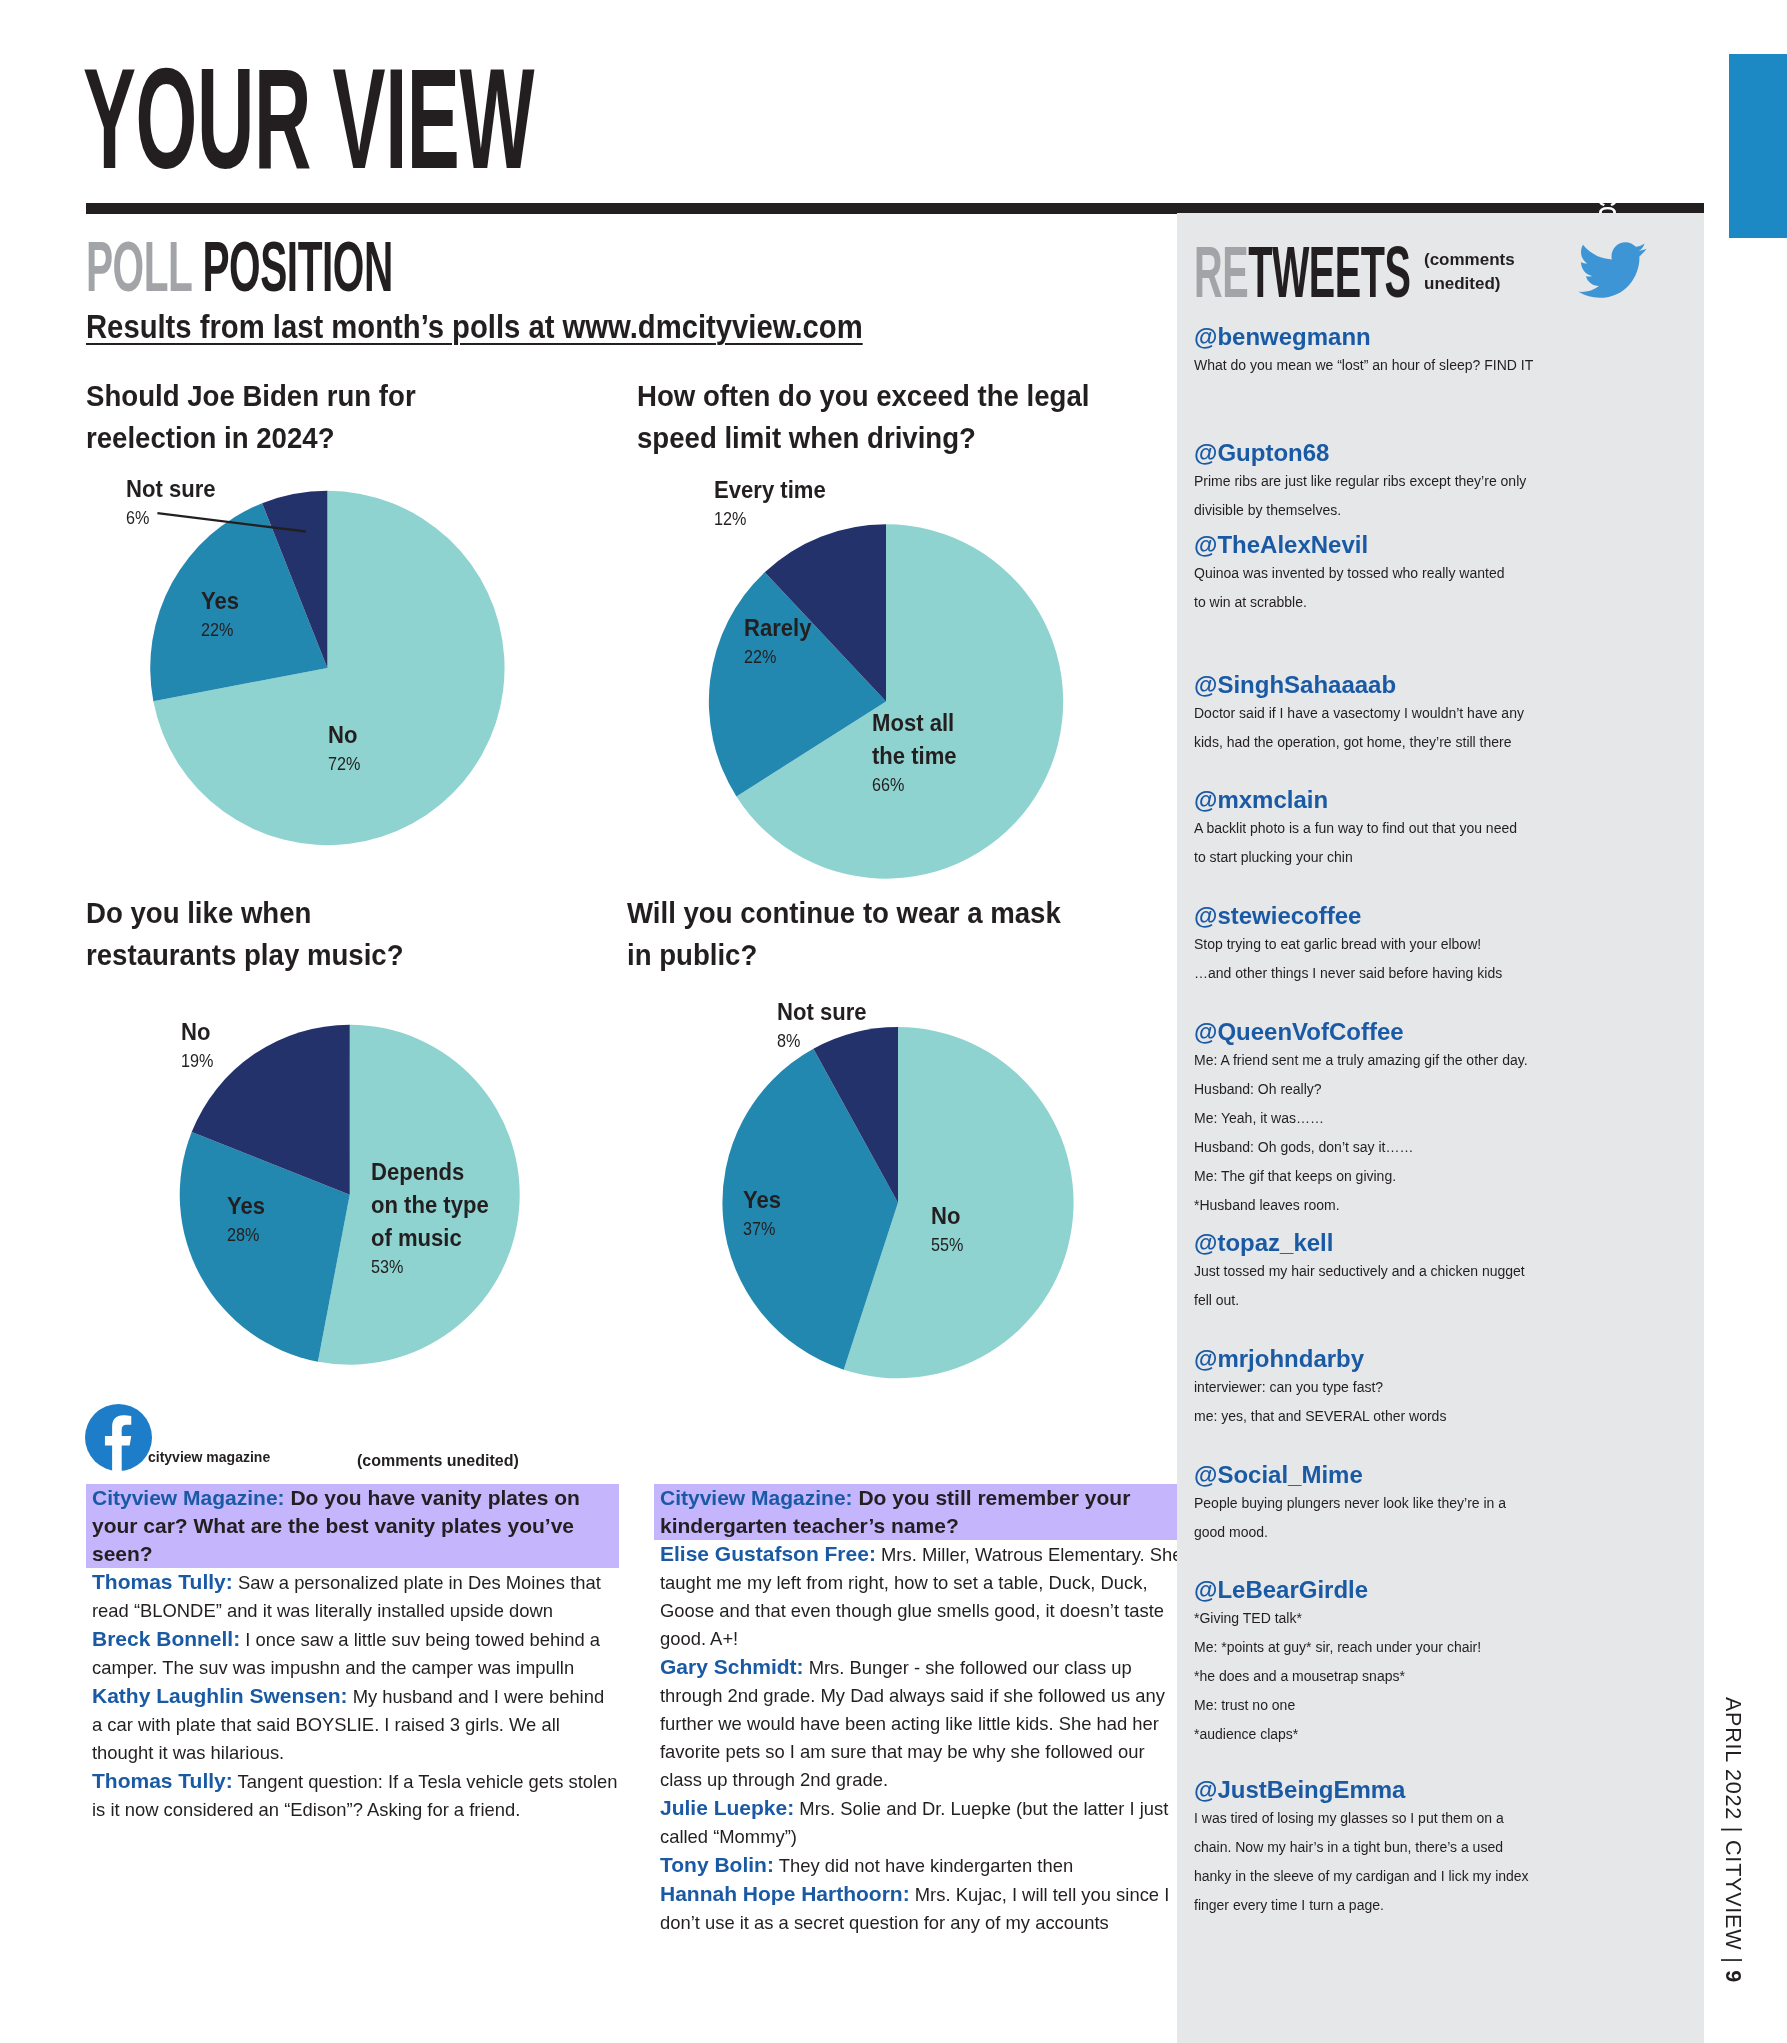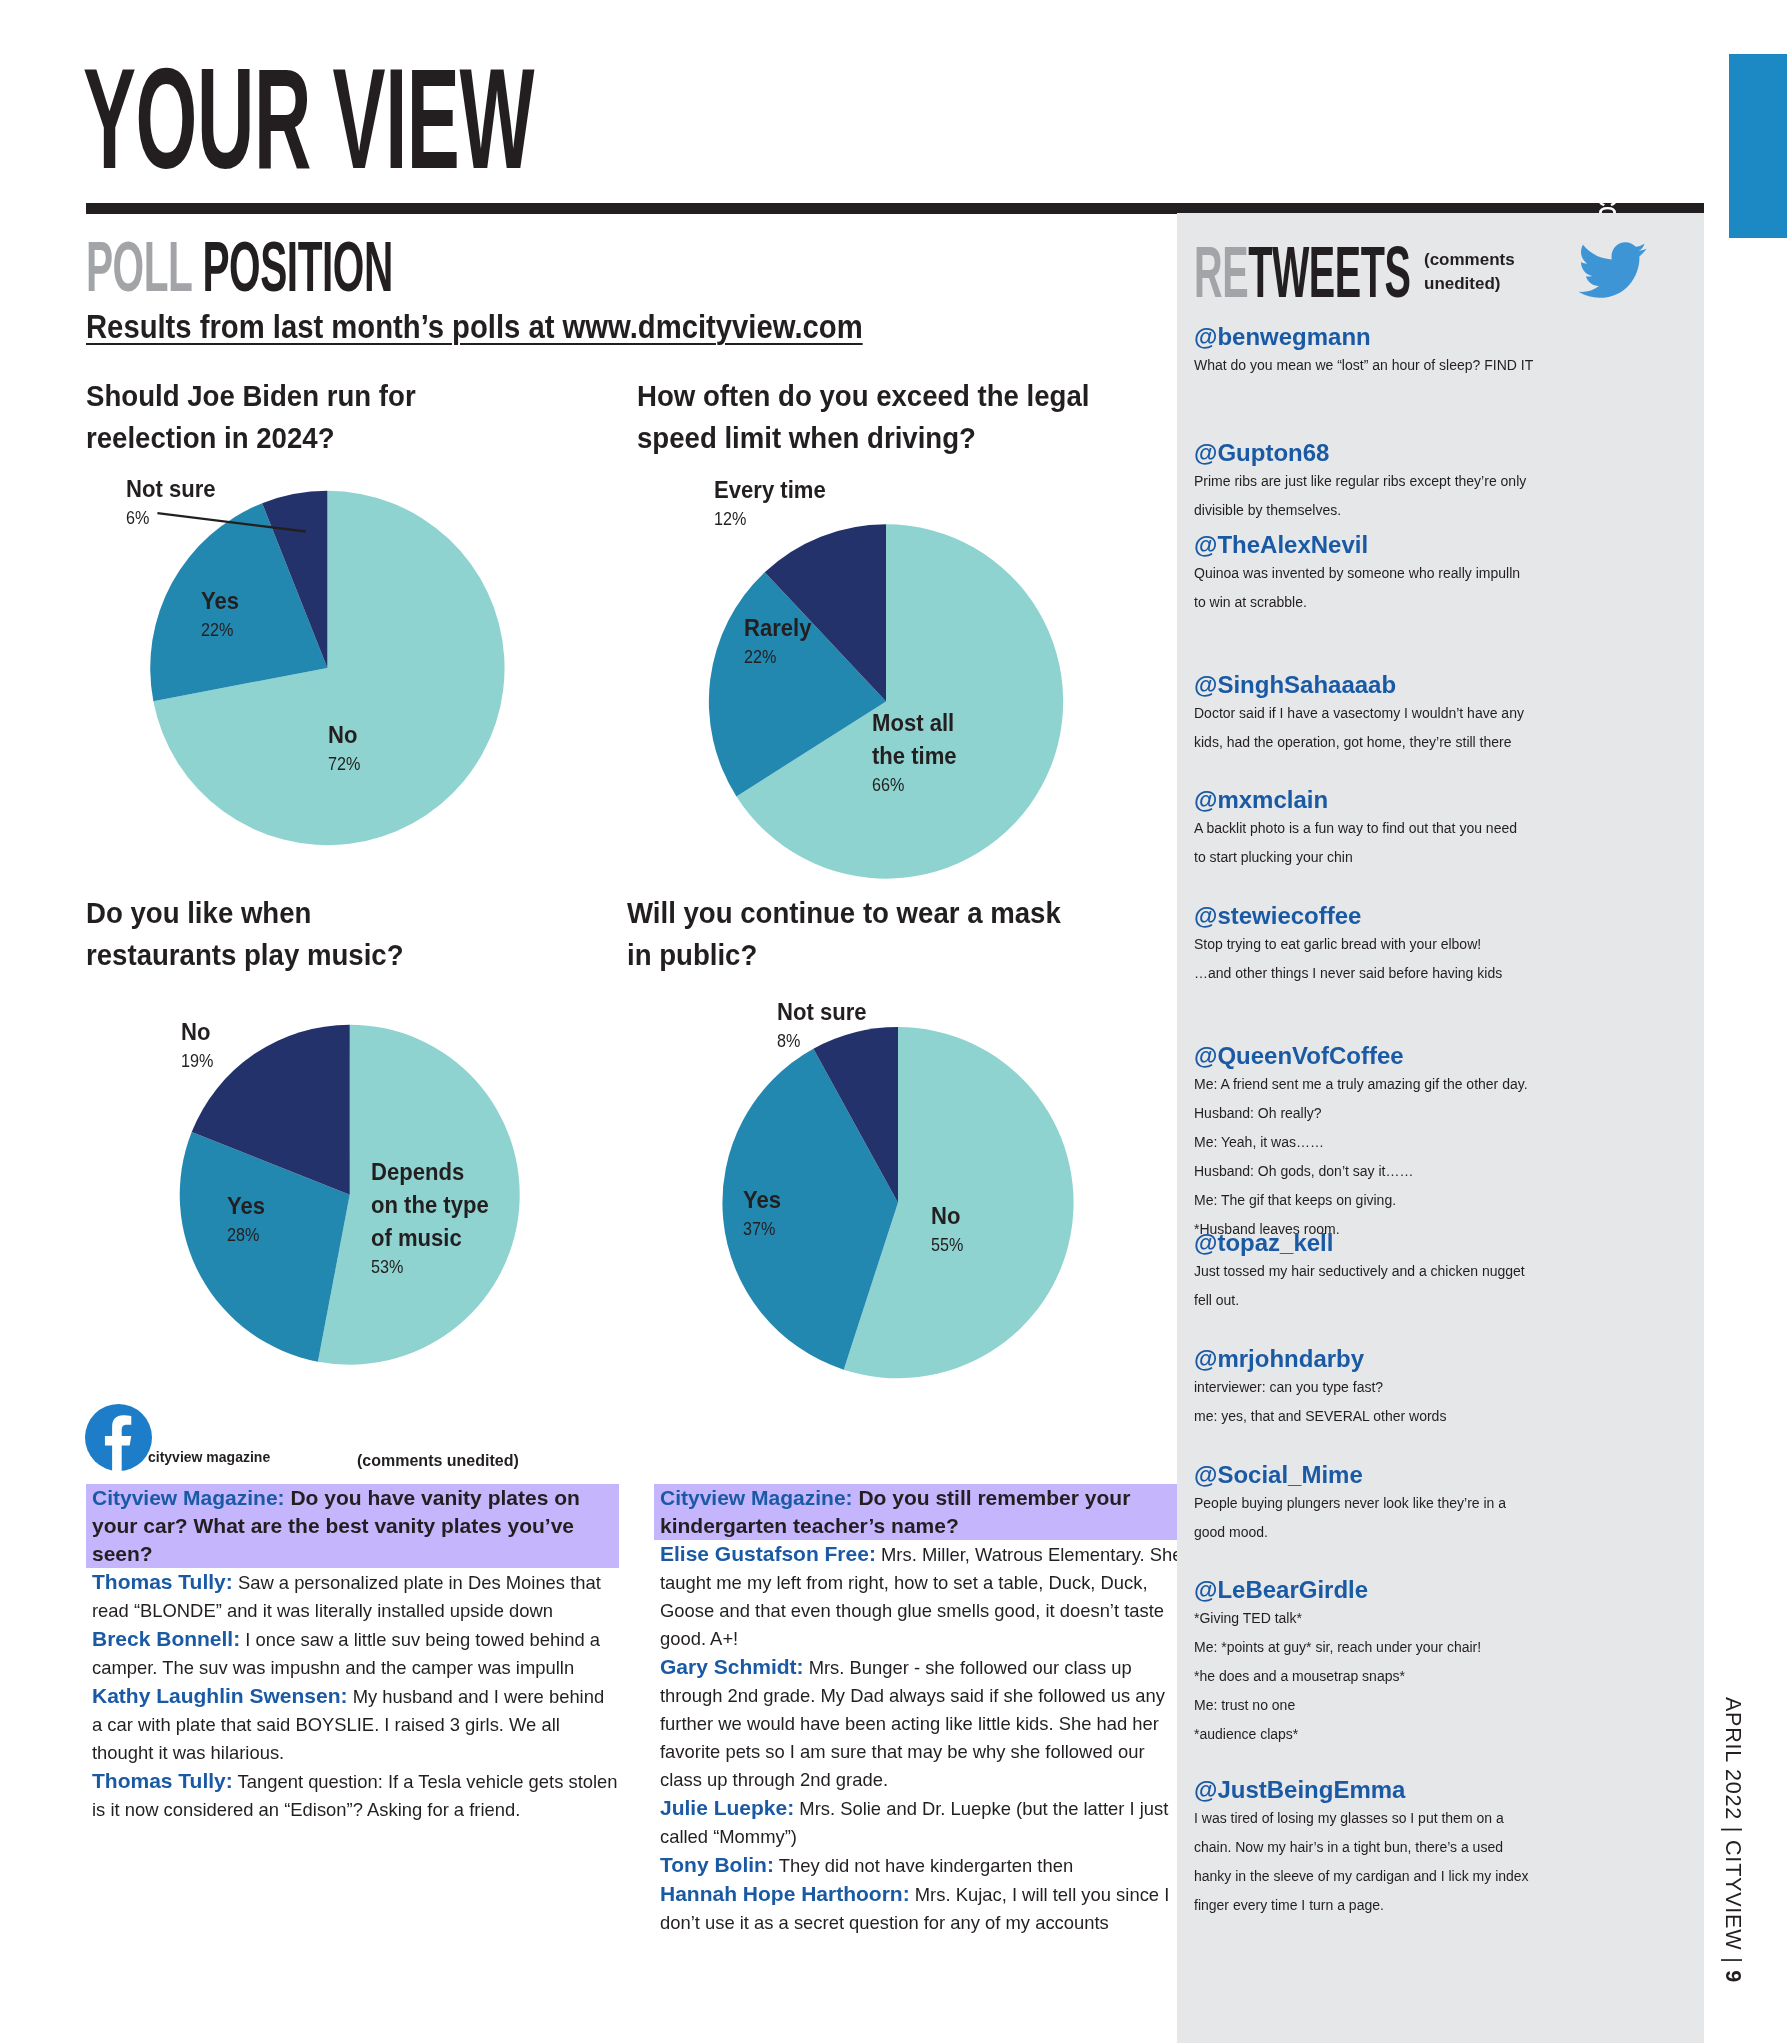--- a/index.html
+++ b/index.html
@@ -202,39 +202,39 @@
       <div class="handle">@benwegmann</div>
       <div class="tline">What do you mean we “lost” an hour of sleep? FIND IT</div>
     </div>
     <div class="tweet" style="top: 438px;">
       <div class="handle">@Gupton68</div>
       <div class="tline">Prime ribs are just like regular ribs except they’re only</div>
       <div class="tline">divisible by themselves.</div>
     </div>
     <div class="tweet" style="top: 530px;">
       <div class="handle">@TheAlexNevil</div>
-      <div class="tline">Quinoa was invented by someone who really impulln</div>
+      <div class="tline">Quinoa was invented by tossed who really wanted</div>
       <div class="tline">to win at scrabble.</div>
     </div>
     <div class="tweet" style="top: 670px;">
       <div class="handle">@SinghSahaaaab</div>
       <div class="tline">Doctor said if I have a vasectomy I wouldn’t have any</div>
       <div class="tline">kids, had the operation, got home, they’re still there</div>
     </div>
     <div class="tweet" style="top: 785px;">
       <div class="handle">@mxmclain</div>
       <div class="tline">A backlit photo is a fun way to find out that you need</div>
       <div class="tline">to start plucking your chin</div>
     </div>
     <div class="tweet" style="top: 901px;">
       <div class="handle">@stewiecoffee</div>
       <div class="tline">Stop trying to eat garlic bread with your elbow!</div>
       <div class="tline">…and other things I never said before having kids</div>
     </div>
-    <div class="tweet" style="top: 1017px; margin-top: 24px;">
+    <div class="tweet" style="top: 1017px;">
       <div class="handle">@QueenVofCoffee</div>
       <div class="tline">Me: A friend sent me a truly amazing gif the other day.</div>
       <div class="tline">Husband: Oh really?</div>
       <div class="tline">Me: Yeah, it was……</div>
       <div class="tline">Husband: Oh gods, don’t say it……</div>
       <div class="tline">Me: The gif that keeps on giving.</div>
       <div class="tline">*Husband leaves room.</div>
     </div>
     <div class="tweet" style="top: 1228px;">
       <div class="handle">@topaz_kell</div>

